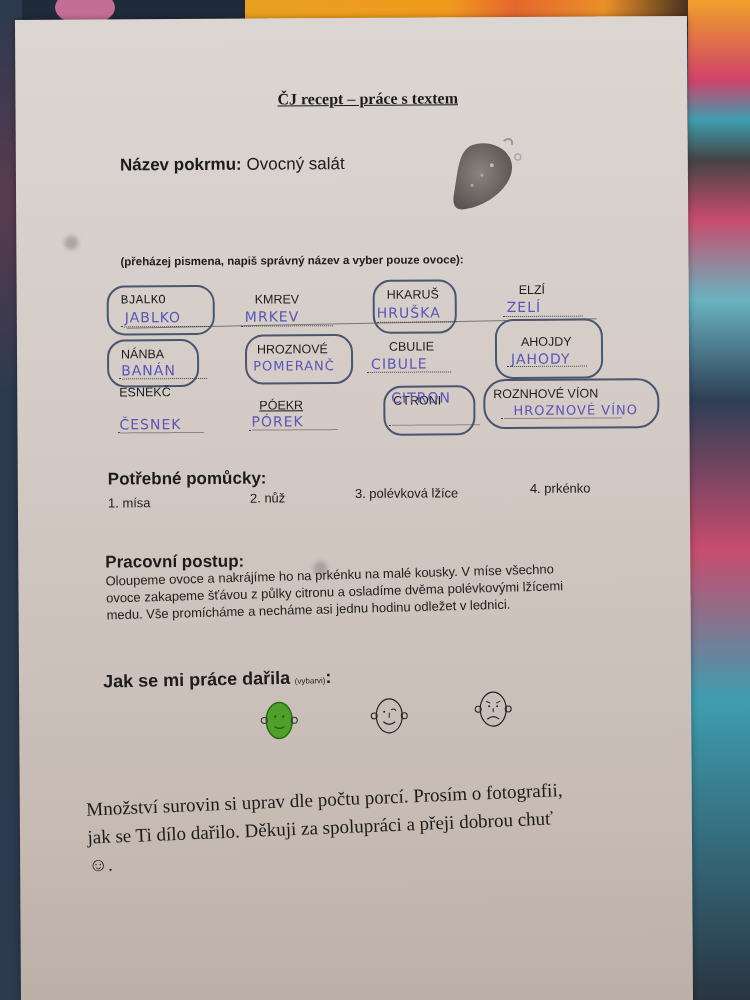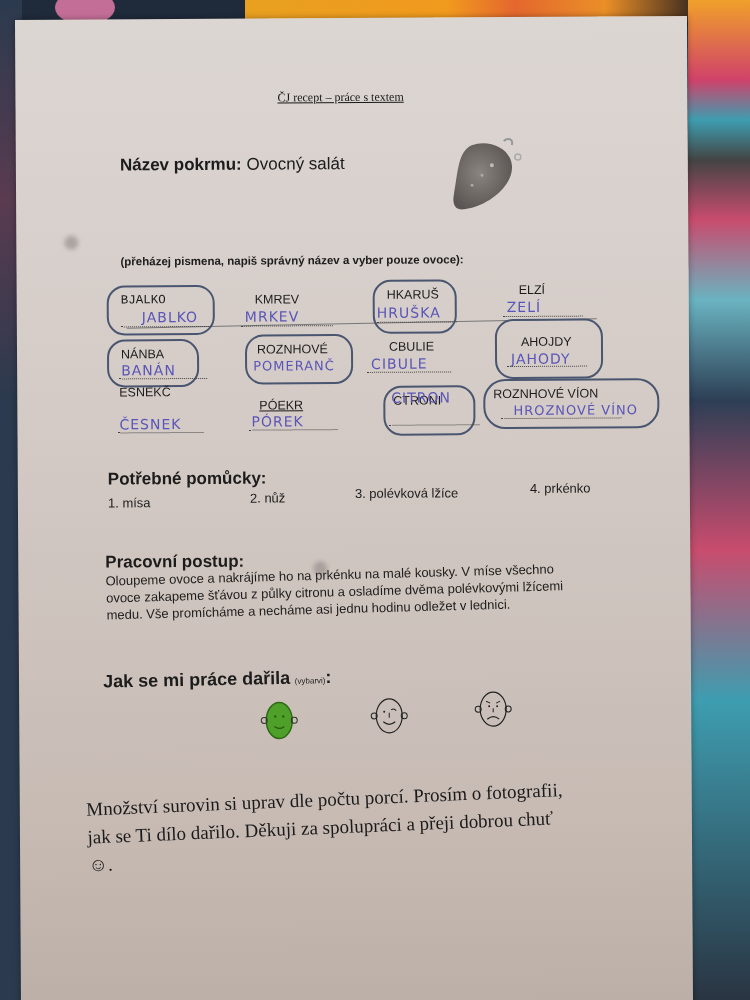--- a/index.html
+++ b/index.html
@@ -15,21 +15,21 @@
     background:linear-gradient(180deg,#f0a02a 0%,#d0426a 8%,#3e9db0 12%,#444 16%,#c84c6e 22%,#6ab3c0 30%,#2d3f55 40%,#c84c6e 55%,#3e9db0 70%,#2a3442 100%); }
   .bg-left { position:absolute; left:0; top:0; width:22px; height:1000px;
     background:linear-gradient(180deg,#2b3a4e,#5a3b50 20%,#2b3a4e 40%,#2b3a4e 100%); }
   .sheet {
     position:absolute; left:18px; top:18px; width:672px; height:990px;
     background:linear-gradient(180deg,#dcd6d3 0%,#d4cbc6 40%,#c7bbb4 80%,#bcafa8 100%);
     transform:rotate(-0.35deg);
     box-shadow:0 0 6px rgba(0,0,0,.35);
   }
   .abs { position:absolute; }
-  .title { left:262px; top:72px; font-family:"Liberation Serif", serif; font-weight:normal; font-size:12px; text-decoration:underline; color:#1a1a1a; }
+  .title { left:262px; top:72px; font-family:"Liberation Serif", serif; font-weight:bold; font-size:16px; text-decoration:underline; color:#1a1a1a; }
   .dish { left:104px; top:136px; font-size:17px; color:#1c1c1c; }
   .dish b { font-weight:bold;margin-top:24px; }
   .strawberry { left:432px; top:118px; width:74px; height:78px; }
   .h2 { font-weight:bold; font-size:17px; color:#1c1c1c; }
   .sub { font-weight:bold; font-size:11.5px; color:#1c1c1c; }
   .word { font-size:12.5px; color:#1c1c1c; }
   .hw { font-family:"DejaVu Sans", sans-serif; font-size:14px; color:#5a55b8; letter-spacing:1px; white-space:nowrap; }
   .dots { border-bottom:1.5px dotted #444; height:0; }
   .circle { border:2px solid #4a5670; border-radius:18px; }
   .body-text { font-size:13px; color:#1c1c1c; line-height:17px; }
@@ -70,21 +70,21 @@
     <path d="M56 6 C60 2 66 4 64 10" stroke="#999" stroke-width="2" fill="none"></path>
     <circle cx="70" cy="22" r="3" fill="none" stroke="#aaa" stroke-width="1.5"></circle>
   </svg>
 
   <div class="abs sub" style="left:104px;top:236px;">(přeházej pismena, napiš správný název a vyber pouze ovoce):</div>
 
   <div class="abs" style="left:110px;top:305px;width:470px;height:0;border-top:1px solid #777;transform:rotate(-0.8deg);"></div>
 
   <div class="abs circle" style="left:90px;top:266px;width:104px;height:46px;"></div>
   <div class="abs word" style="left:104px;top:274px;font-family:Liberation Mono, monospace;">BJALKO</div>
-  <div class="abs hw" style="left:125px;top:290px;">JABLKO</div>
+  <div class="abs hw" style="left:108px;top:290px;">JABLKO</div>
   <div class="abs dots" style="left:104px;top:307px;width:90px;"></div>
 
   <div class="abs word" style="left:238px;top:274px;">KMREV</div>
   <div class="abs hw" style="left:228px;top:290px;">MRKEV</div>
   <div class="abs dots" style="left:224px;top:307px;width:92px;"></div>
 
   <div class="abs circle" style="left:356px;top:262px;width:80px;height:50px;"></div>
   <div class="abs word" style="left:370px;top:270px;">HKARUŠ</div>
   <div class="abs hw" style="left:360px;top:287px;">HRUŠKA</div>
   <div class="abs dots" style="left:360px;top:304px;width:80px;"></div>
@@ -92,21 +92,21 @@
   <div class="abs word" style="left:502px;top:266px;">ELZÍ</div>
   <div class="abs hw" style="left:490px;top:282px;">ZELÍ</div>
   <div class="abs dots" style="left:486px;top:299px;width:80px;"></div>
 
   <div class="abs circle" style="left:90px;top:320px;width:88px;height:44px;"></div>
   <div class="abs word" style="left:104px;top:328px;">NÁNBA</div>
   <div class="abs hw" style="left:104px;top:343px;">BANÁN</div>
   <div class="abs dots" style="left:102px;top:359px;width:88px;"></div>
 
   <div class="abs circle" style="left:228px;top:316px;width:104px;height:46px;"></div>
-  <div class="abs word" style="left:240px;top:324px;">ROZNHOVÉ</div>
+  <div class="abs word" style="left:240px;top:324px;">HROZNOVÉ</div>
   <div class="abs hw" style="left:236px;top:340px;font-size:13px;">POMERANČ</div>
 
   <div class="abs word" style="left:372px;top:322px;">CBULIE</div>
   <div class="abs hw" style="left:354px;top:338px;">CIBULE</div>
   <div class="abs dots" style="left:350px;top:354px;width:84px;"></div>
 
   <div class="abs circle" style="left:478px;top:302px;width:104px;height:56px;"></div>
   <div class="abs word" style="left:504px;top:318px;">AHOJDY</div>
   <div class="abs hw" style="left:494px;top:334px;">JAHODY</div>
   <div class="abs dots" style="left:490px;top:349px;width:80px;"></div>

